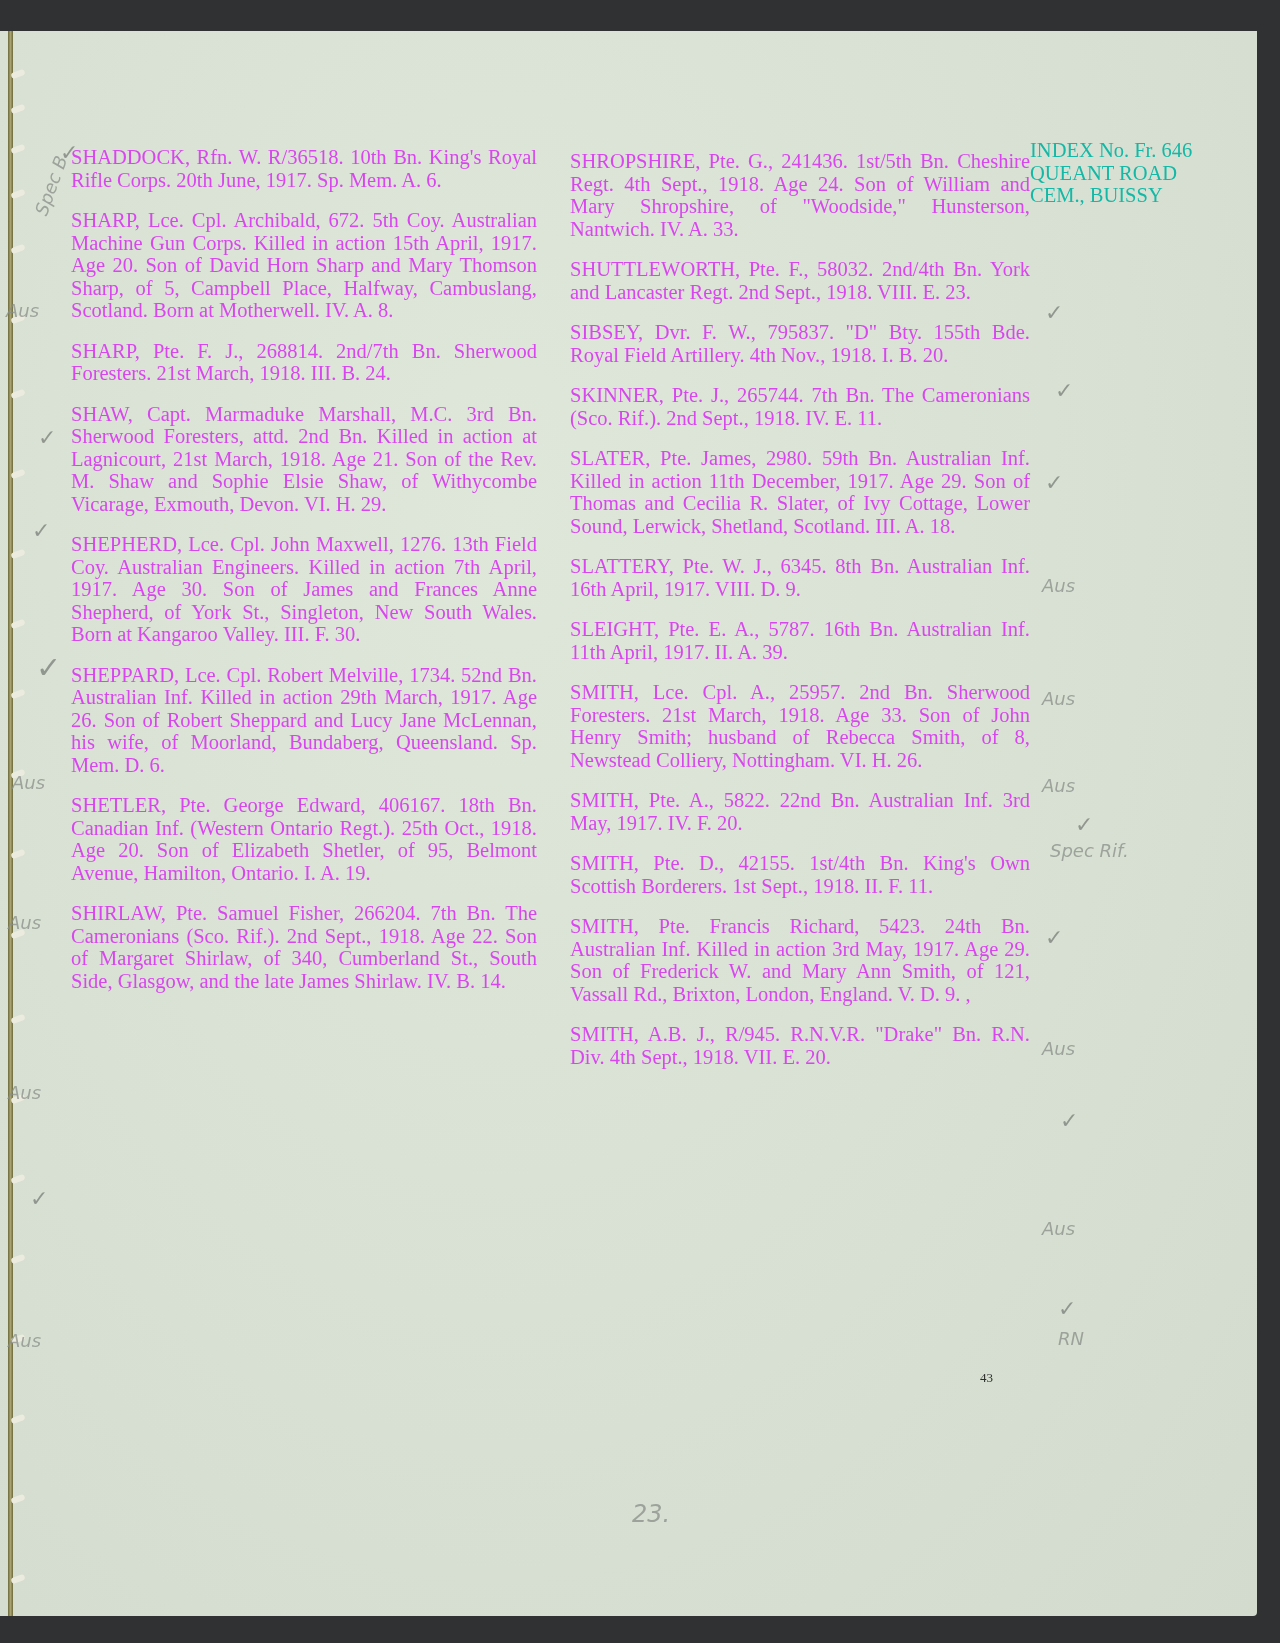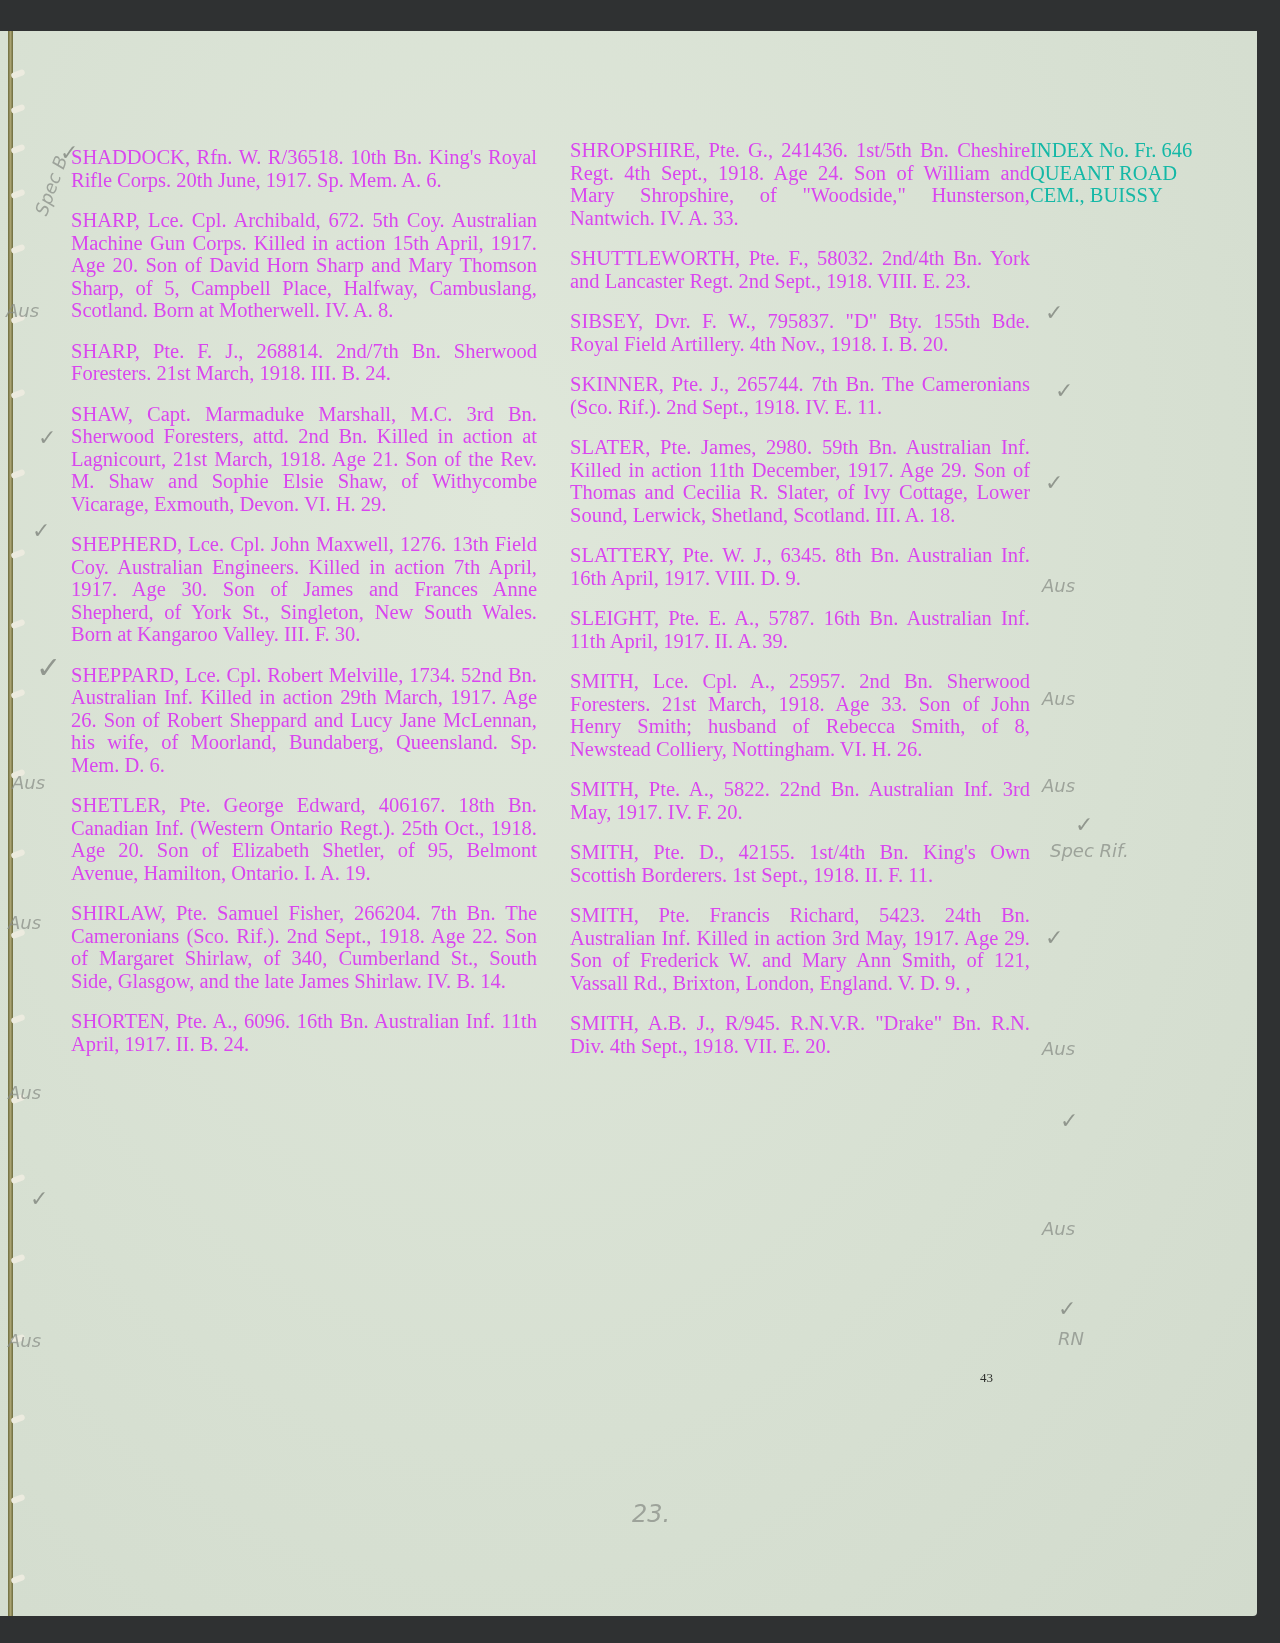--- a/index.html
+++ b/index.html
@@ -20,21 +20,21 @@
   }
   .stitch {
     position:absolute; left:3px; width:14px; height:6px;
     background:#ecebdf; border-radius:3px; transform:rotate(-20deg);
   }
   .col {
     position:absolute; color:#d946ef;
     font-size:20.5px; line-height:22.5px;
   }
   .col-left { left:71px; top:146px; width:466px; }
-  .col-right { left:570px; top:139px; width:460px; }
+  .col-right { left:570px; top:150px; width:460px; }
   .entry { margin:0 0 18px 0; text-align:justify; text-align-last:left; }
   .index-block {
     position:absolute; left:1030px; top:139px; width:220px;
     font-size:20.5px; line-height:22.5px; color:#14b8a6;
   }
   .page-number {
     position:absolute; left:980px; top:1370px; font-size:13px; color:#2d2f2b;
     font-family:"Liberation Serif",serif;
   }
   .mark {
@@ -75,21 +75,20 @@
 
 <div class="col col-left">
   <p class="entry">SHADDOCK, Rfn. W. R/36518. 10th Bn. King's Royal Rifle Corps. 20th June, 1917. Sp. Mem. A. 6.</p>
   <p class="entry">SHARP, Lce. Cpl. Archibald, 672. 5th Coy. Australian Machine Gun Corps. Killed in action 15th April, 1917. Age 20. Son of David Horn Sharp and Mary Thomson Sharp, of 5, Campbell Place, Halfway, Cambuslang, Scotland. Born at Motherwell. IV. A. 8.</p>
   <p class="entry">SHARP, Pte. F. J., 268814. 2nd/7th Bn. Sherwood Foresters. 21st March, 1918. III. B. 24.</p>
   <p class="entry">SHAW, Capt. Marmaduke Marshall, M.C. 3rd Bn. Sherwood Foresters, attd. 2nd Bn. Killed in action at Lagnicourt, 21st March, 1918. Age 21. Son of the Rev. M. Shaw and Sophie Elsie Shaw, of Withycombe Vicarage, Exmouth, Devon. VI. H. 29.</p>
   <p class="entry">SHEPHERD, Lce. Cpl. John Maxwell, 1276. 13th Field Coy. Australian Engineers. Killed in action 7th April, 1917. Age 30. Son of James and Frances Anne Shepherd, of York St., Singleton, New South Wales. Born at Kangaroo Valley. III. F. 30.</p>
   <p class="entry">SHEPPARD, Lce. Cpl. Robert Melville, 1734. 52nd Bn. Australian Inf. Killed in action 29th March, 1917. Age 26. Son of Robert Sheppard and Lucy Jane McLennan, his wife, of Moorland, Bundaberg, Queensland. Sp. Mem. D. 6.</p>
   <p class="entry">SHETLER, Pte. George Edward, 406167. 18th Bn. Canadian Inf. (Western Ontario Regt.). 25th Oct., 1918. Age 20. Son of Elizabeth Shetler, of 95, Belmont Avenue, Hamilton, Ontario. I. A. 19.</p>
   <p class="entry">SHIRLAW, Pte. Samuel Fisher, 266204. 7th Bn. The Cameronians (Sco. Rif.). 2nd Sept., 1918. Age 22. Son of Margaret Shirlaw, of 340, Cumberland St., South Side, Glasgow, and the late James Shirlaw. IV. B. 14.</p>
-  <p class="entry">SHORTEN, Pte. A., 6096. 16th Bn. Australian Inf. 11th April, 1917. II. B. 24.</p>
 </div>
 
 <div class="col col-right">
   <p class="entry">SHROPSHIRE, Pte. G., 241436. 1st/5th Bn. Cheshire Regt. 4th Sept., 1918. Age 24. Son of William and Mary Shropshire, of "Woodside," Hunsterson, Nantwich. IV. A. 33.</p>
   <p class="entry">SHUTTLEWORTH, Pte. F., 58032. 2nd/4th Bn. York and Lancaster Regt. 2nd Sept., 1918. VIII. E. 23.</p>
   <p class="entry">SIBSEY, Dvr. F. W., 795837. "D" Bty. 155th Bde. Royal Field Artillery. 4th Nov., 1918. I. B. 20.</p>
   <p class="entry">SKINNER, Pte. J., 265744. 7th Bn. The Cameronians (Sco. Rif.). 2nd Sept., 1918. IV. E. 11.</p>
   <p class="entry">SLATER, Pte. James, 2980. 59th Bn. Australian Inf. Killed in action 11th December, 1917. Age 29. Son of Thomas and Cecilia R. Slater, of Ivy Cottage, Lower Sound, Lerwick, Shetland, Scotland. III. A. 18.</p>
   <p class="entry">SLATTERY, Pte. W. J., 6345. 8th Bn. Australian Inf. 16th April, 1917. VIII. D. 9.</p>
   <p class="entry">SLEIGHT, Pte. E. A., 5787. 16th Bn. Australian Inf. 11th April, 1917. II. A. 39.</p>

